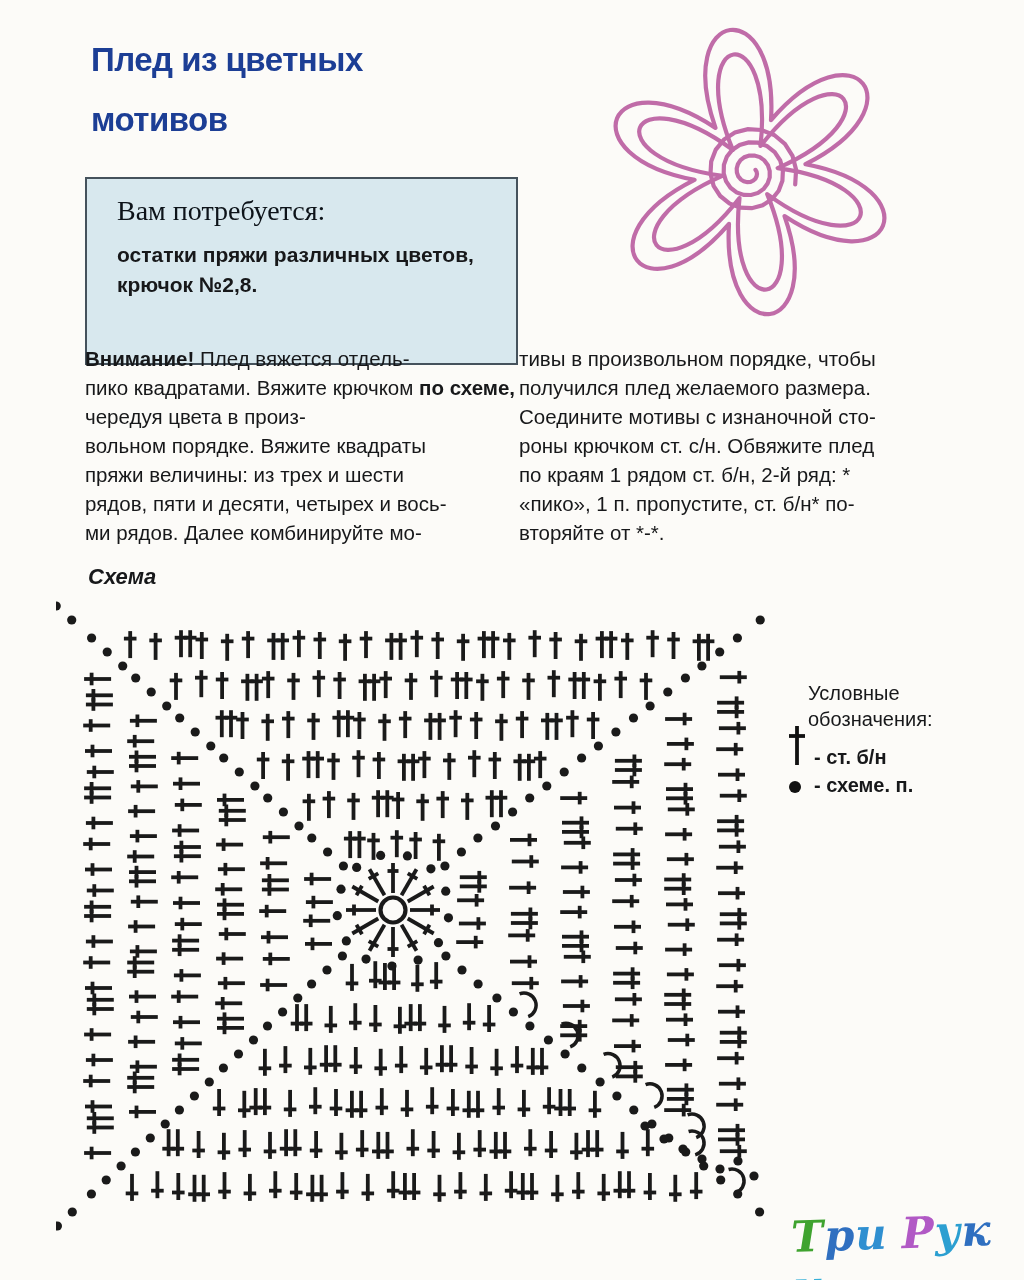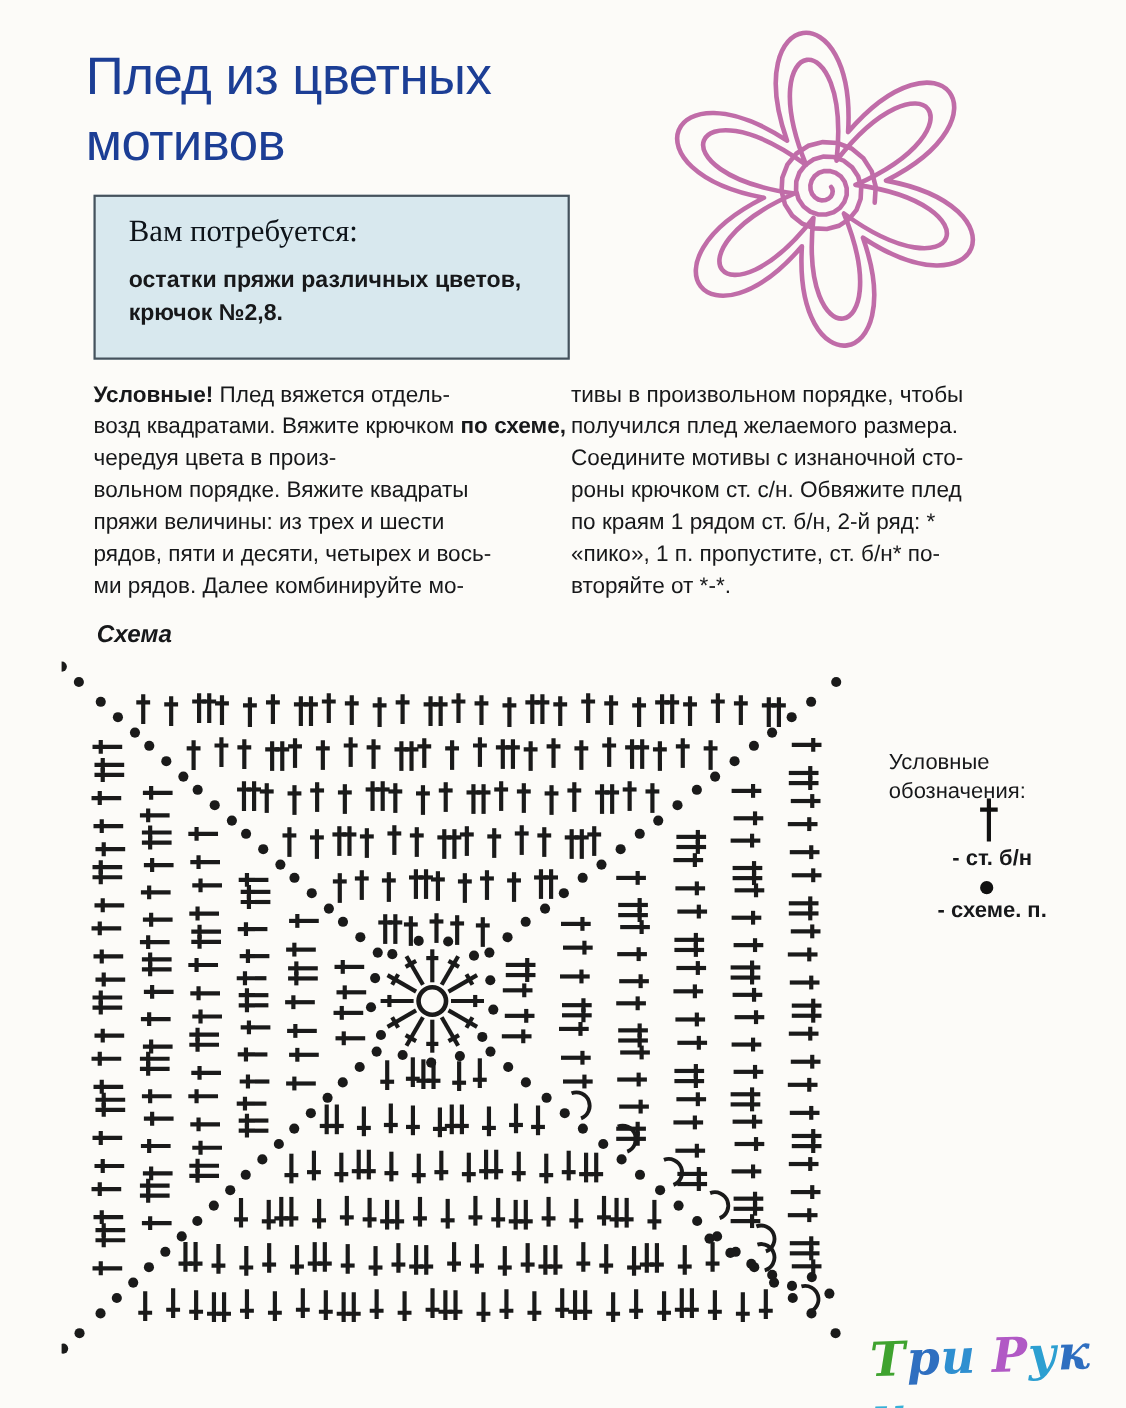--- a/index.html
+++ b/index.html
@@ -1,37 +1,37 @@
 <!DOCTYPE html>
 <html><head>
 <meta charset="utf-8">
 <style>
   html,body{margin:0;padding:0;background:#9a9a9a;}
   .page{position:relative;width:1024px;height:1280px;margin:0 auto;background:#fcfbf8;
         font-family:"Liberation Sans","DejaVu Sans",sans-serif;color:#17181a;overflow:hidden;}
-  .page-title{position:absolute;left:78px;top:8px;width:560px;
-        font-size:48px;line-height:60px;font-weight:400;letter-spacing:-0.5px;
+  .page-title{position:absolute;left:91px;top:8px;width:560px;
+        font-size:33px;line-height:60px;font-weight:700;letter-spacing:-0.5px;
         white-space:pre-line;}
   .flower-wrap{position:absolute;left:598px;top:10px;width:324px;height:316px;}
-  .materials-box{position:absolute;left:85px;top:177px;width:433px;height:150px;
+  .materials-box{position:absolute;left:85px;top:177px;width:433px;height:188px;
         box-sizing:border-box;border:2px solid #45525c;padding:16px 20px 16px 30px;}
   .materials-heading{font-family:"Liberation Serif","DejaVu Serif",serif;
         font-size:28px;color:#0d1319;}
   .materials-body{margin-top:13px;font-size:21px;line-height:30px;font-weight:700;
         white-space:pre-line;}
   .col{position:absolute;top:344px;font-size:20.5px;line-height:29px;white-space:pre-line;}
   .col b{font-weight:700;}
   .col-left{left:85px;width:440px;}
   .col-right{left:519px;width:440px;}
   .schema-label{position:absolute;left:88px;top:564px;font-size:22px;font-weight:700;font-style:italic;}
   .chart-wrap{position:absolute;left:56px;top:600px;width:714px;height:652px;}
   .legend{position:absolute;left:786px;top:680px;width:232px;}
   .legend-title{margin-left:22px;font-size:20px;line-height:26px;font-weight:400;
         white-space:pre-line;}
-  .legend-row{display:flex;align-items:center;margin-top:5px;flex-direction:column;}
+  .legend-row{display:flex;align-items:flex-end;margin-top:5px;}
   .legend-sym{width:28px;display:flex;justify-content:flex-start;align-items:center;}
   .legend-label{font-size:20px;font-weight:700;}
   .legend-row.sc .legend-sym{margin-top:-14px;}
   .watermark{position:absolute;left:792px;top:1208px;font-family:"DejaVu Serif","Liberation Serif",serif;
         font-style:italic;font-weight:700;font-size:43px;transform:rotate(-2deg);letter-spacing:1px;}
   .watermark span{display:inline-block;}
 </style>
 </head>
 <body>
 
@@ -47,22 +47,22 @@
         <path d="M 157.5,159.9 L 158.6,161.7 L 159.0,163.9 L 158.6,166.3 L 157.4,168.7 L 155.3,170.6 L 152.5,171.9 L 149.2,172.2 L 145.9,171.4 L 142.8,169.4 L 140.3,166.4 L 138.9,162.6 L 138.7,158.4 L 139.9,154.1 L 142.5,150.2 L 146.4,147.2 L 151.2,145.6 L 156.5,145.5 L 161.7,147.1 L 166.4,150.4 L 169.9,155.2 L 171.7,161.0 L 171.7,167.4 L 169.6,173.5 L 165.6,178.9 L 160.0,182.9 L 153.1,185.0 L 145.8,184.9 L 138.6,182.4 L 132.5,177.7 L 128.0,171.1 L 125.7,163.3 L 125.9,154.9 L 128.8,146.8 L 134.2,139.9 L 141.7,134.9 L 150.6,132.4 L 160.0,132.7 L 169.0,136.1 L 176.7,142.2 L 182.2,150.5 L 184.9,160.4 L 184.4,170.8 L 180.7,180.8 L 173.9,189.2 L 164.6,195.3 L 153.8,198.2 L 142.3,197.6 L 131.4,193.4 L 122.2,186.0 L 115.6,175.8 L 112.5,163.9 L 113.2,151.5 L 117.8,139.6 L 126.0,129.6 L 137.0,122.5 L 149.9,119.2 L 163.4,120.0 L 176.2,125.0 L 186.9,133.9 L 194.5,145.8 L 198.1,159.7 L 197.2,174.3" fill="none" stroke="#c06ca8" stroke-width="4.2" stroke-linecap="round"></path>
       </svg>
   </div>
 
   <div class="materials-box" style="background: rgb(216, 232, 238);">
     <div class="materials-heading">Вам потребуется:</div>
     <div class="materials-body">остатки пряжи различных цветов,
 крючок №2,8.</div>
   </div>
 
-  <div class="col col-left"><b>Условные! </b><span>Плед вяжется отдель-
-возд квадратами. Вяжите крючком </span><b>по схеме, </b><span>чередуя цвета в произ-
+  <div class="col col-left"><b>Внимание! </b><span>Плед вяжется отдель-
+пико квадратами. Вяжите крючком </span><b>по схеме, </b><span>чередуя цвета в произ-
 вольном порядке. Вяжите квадраты
 пряжи величины: из трех и шести
 рядов, пяти и десяти, четырех и вось-
 ми рядов. Далее комбинируйте мо-</span></div>
   <div class="col col-right">тивы в произвольном порядке, чтобы
 получился плед желаемого размера.
 Соедините мотивы с изнаночной сто-
 роны крючком ст. с/н. Обвяжите плед
 по краям 1 рядом ст. б/н, 2-й ряд: *
 «пико», 1 п. пропустите, ст. б/н* по-

